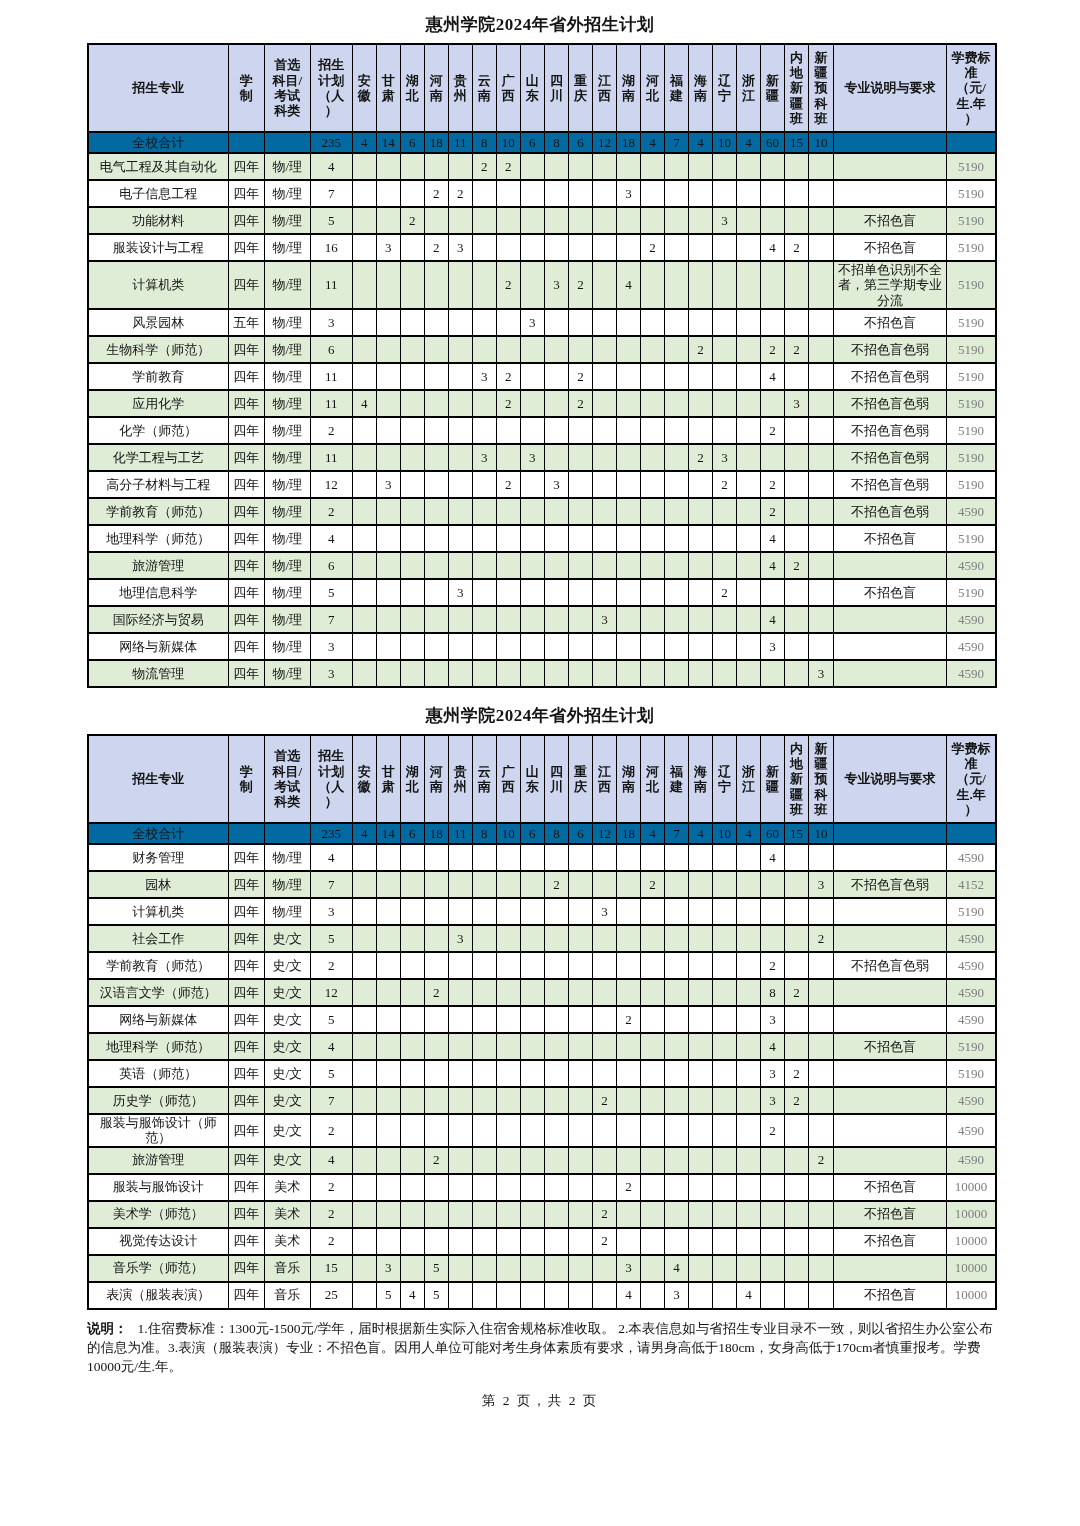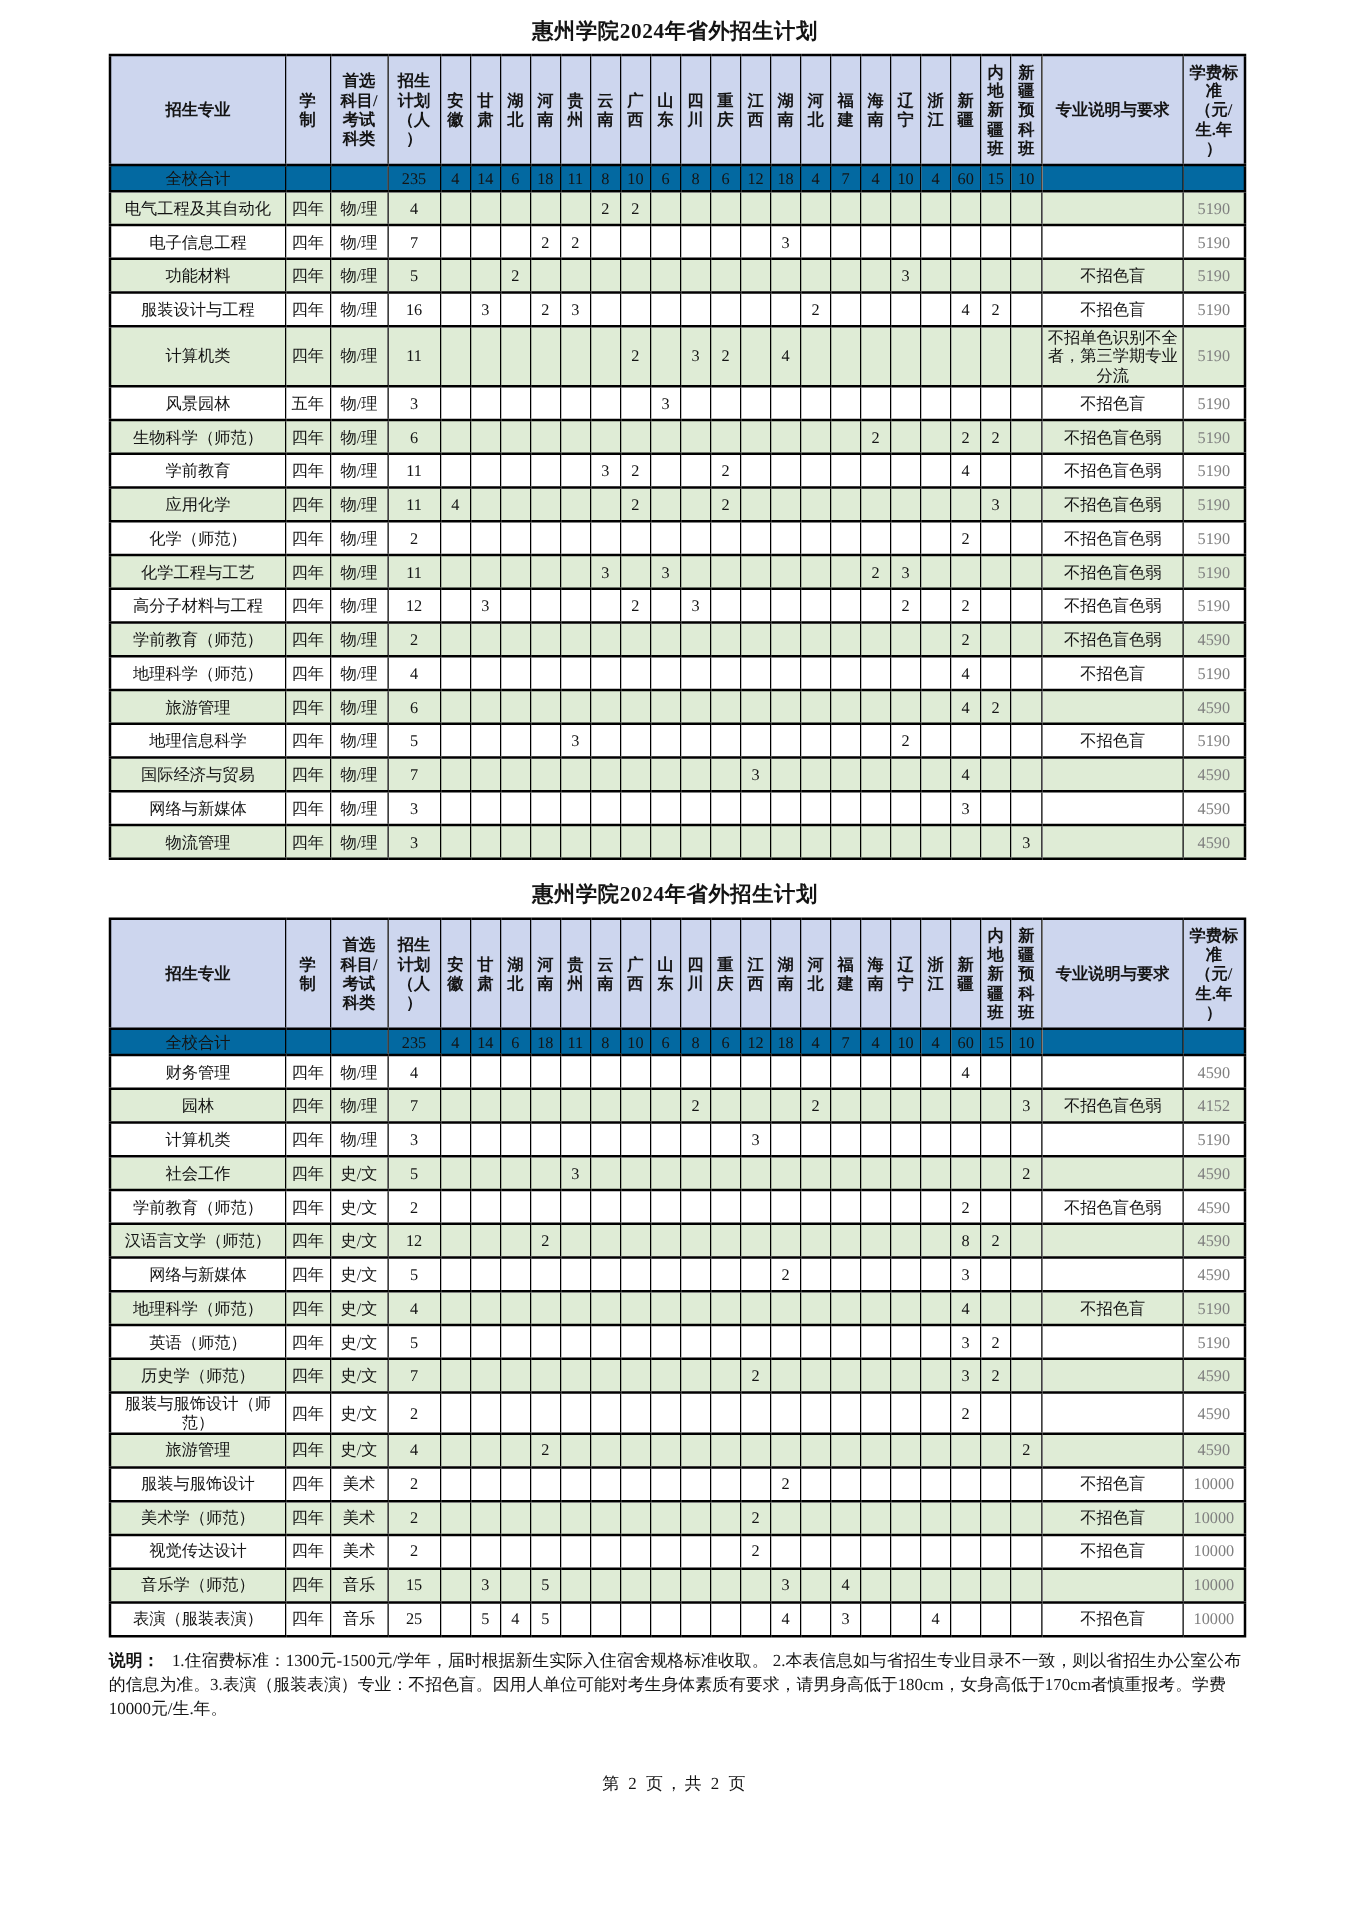--- a/index.html
+++ b/index.html
@@ -25,21 +25,21 @@
   .pre { white-space:pre-line; }
   .plan tr.total td { background:#0369a1; font-weight:400; height:21px;margin-top:32px; }
   .plan tbody td { height:27px; }
   .plan tr.shade td { background:#dfecd6; }
   .major-cell { font-size:13px; }
   .notes-cell { font-size:11.5px; line-height:1.3; padding:0 3px; }
   .fee-cell { color:#7f7f7f; }
   .page-footer { text-align:center; font-size:13.5px; margin-top:21px; letter-spacing:2px; }
   .note-block { width:910px; margin:9px 0 0 87px; font-size:13.5px; line-height:1.42; text-align:left; }
   .note-label { font-weight:700; margin-right:10px; }
-  .page-footer.last { margin-top:42px; }
+  .page-footer.last { margin-top:16px; }
 </style>
 </head>
 <body>
 
 <div class="sheet">
   <div class="doc-title">惠州学院2024年省外招生计划</div>
   <table class="plan" id="table1">
       <colgroup>
         <col style="width: 140px;">
         <col style="width: 36px;">

